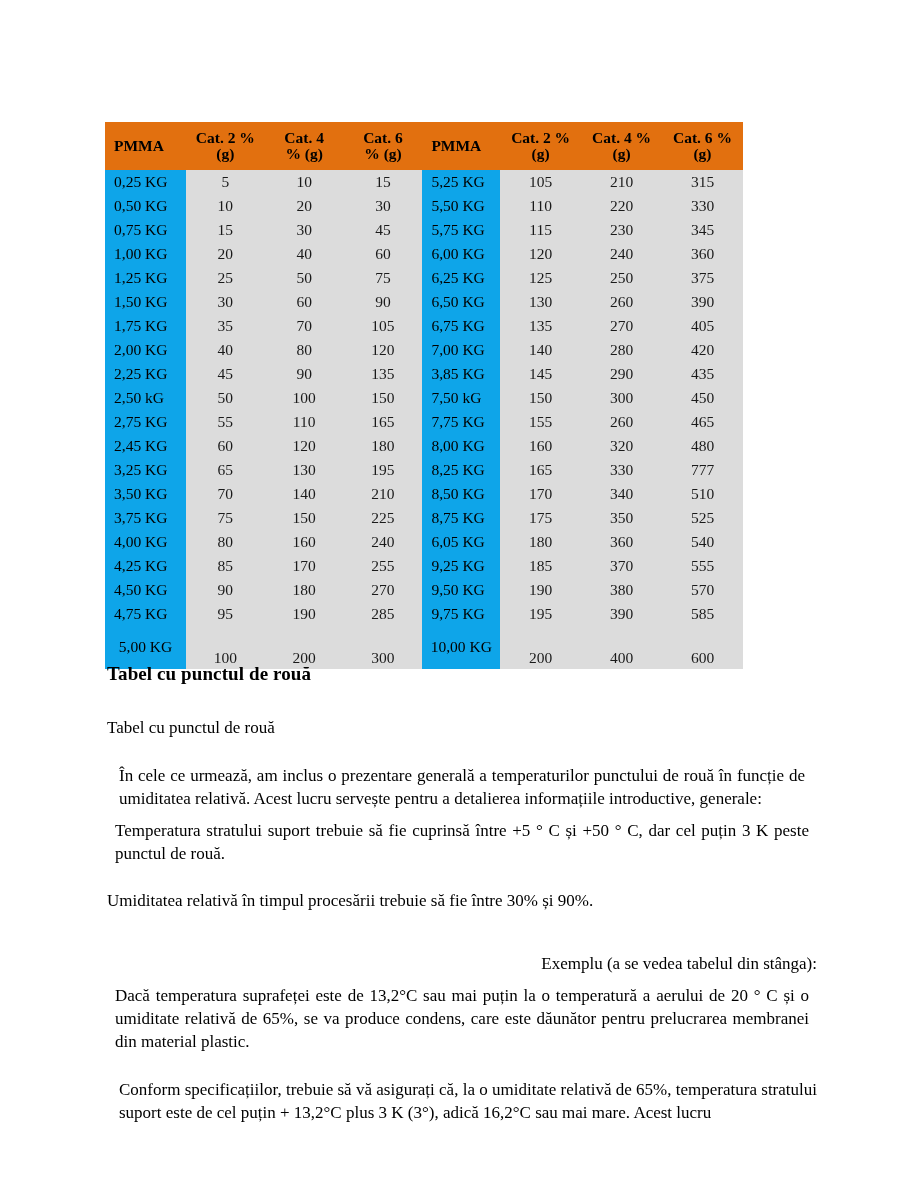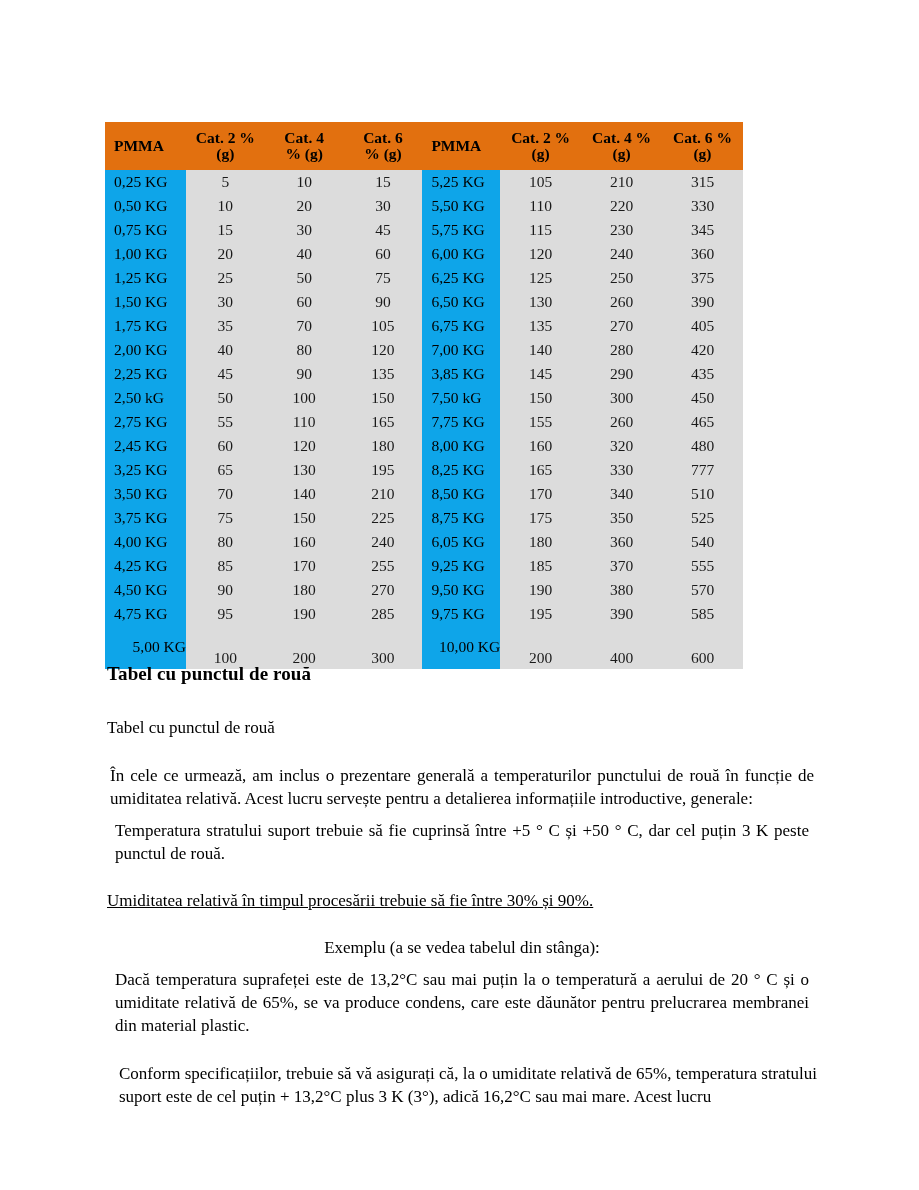--- a/index.html
+++ b/index.html
@@ -85,54 +85,53 @@
     line-height: 1.05;
   }
   tbody tr.lastrow td {
     height: 40px;
     vertical-align: bottom;
     padding-bottom: 3px;
   }
   tbody tr.lastrow td.pm {
     vertical-align: middle;
     padding-bottom: 0;
-    text-align: right;
   }
 
   
   .content {
     position: absolute;
     left: 107px;
     top: 663px;
     width: 710px;
   }
   h2.doc-h2 {
     font-size: 19px;
     font-weight: bold;
     margin: 0 0 30px 0;
     line-height: 1.2;
     letter-spacing: 0.1px;
   }
   p.doc-p {
     font-size: 17px;
     line-height: 1.37;
-    margin: 3px;
+    margin: 12px;
     text-align: justify;
     text-justify: inter-word;
   }
   p.sub-line {
     margin: 0 0 25px 0;
     text-align: left;
   }
   p.block-a { margin-bottom: 0; }
   p.block-b { margin: 24px 0 0 0; }
-  p.block-c { margin: 24px 0 0 0; text-align: center; }
+  p.block-c { margin: 40px 0 0 0; text-align: right; }
   p.block-d { margin: 8px; }
   p.block-e { margin: 24px 0 0 12px; }
-  .nojust { text-align: center; text-decoration: underline; }
+  .nojust { text-align: center; }
 </style>
 </head>
 <body>
 
 <div class="page">
 
   <div class="table-wrap">
     <table class="mix-table">
       <colgroup>
         <col class="c-pmma">

